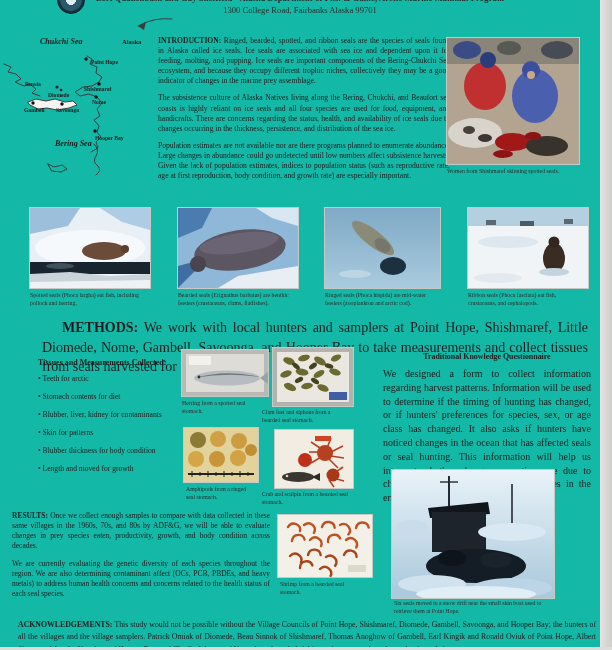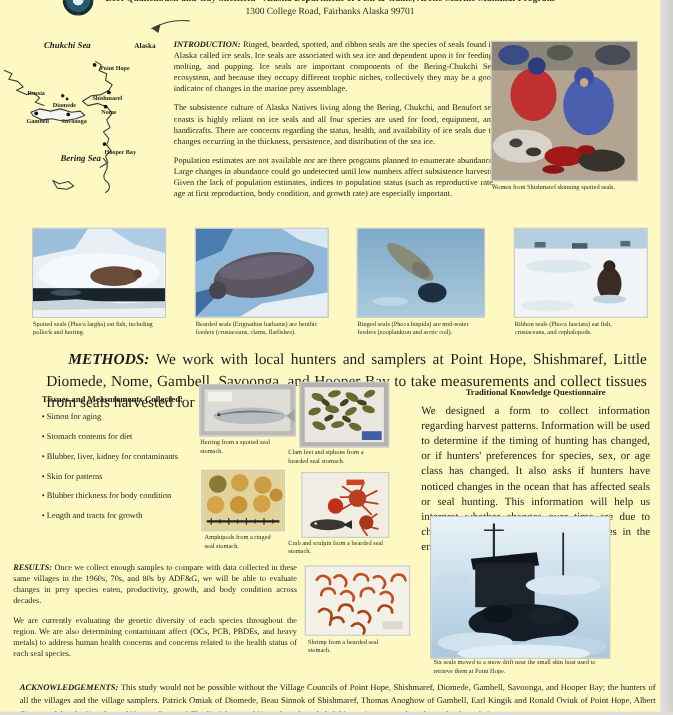--- a/index.html
+++ b/index.html
@@ -1,17 +1,17 @@
 <!DOCTYPE html>
 <html><head>
 <meta charset="utf-8">
 <style>
   html,body{margin:0;padding:0;}
   body{background:#e9e8e6;font-family:"Liberation Serif","DejaVu Serif",serif;}
-  #poster{position:relative;width:612px;height:650px;background:#fef9c3;overflow:hidden;color:#1c1c1c;}
+  #poster{position:relative;width:612px;height:650px;background:#14b8a6;overflow:hidden;color:#1c1c1c;}
   .edge-right{position:absolute;right:0;top:0;width:12px;height:650px;background:linear-gradient(90deg,#e3e2e0,#cfcecb);}
   .edge-bottom{position:absolute;left:0;bottom:0;width:612px;height:3px;background:#dddcd9;}
 
   
   .byline{position:absolute;left:0;top:-6px;width:600px;text-align:center;font-size:8.4px;font-weight:bold;color:#2a2a2a;letter-spacing:.2px;}
   .address{position:absolute;left:0;top:5px;width:600px;text-align:center;font-size:8.6px;color:#2a2a2a;}
   .logo{position:absolute;left:57px;top:-14px;width:26px;height:26px;border-radius:50%;
         background:radial-gradient(circle at 50% 50%, #dfeef0 0 26%, #2a5a6a 28% 58%, #14323e 60% 100%);
         border:1px solid #0d242e;}
 
@@ -20,21 +20,21 @@
   .map path, .map polyline{fill:none;stroke:#3c3c3c;stroke-width:1;stroke-linejoin:round;stroke-linecap:round;}
   .map .island{fill:#f5f4f1;}
   .sea-label{font-size:8px;font-weight:bold;font-style:italic;fill:#1c1c1c;}
   .vil-label{font-size:5.6px;font-weight:bold;fill:#1c1c1c;}
   .reg-label{font-size:6.6px;font-weight:bold;fill:#1c1c1c;}
   .vil-dot{fill:#111;}
 
   
   .intro{position:absolute;left:158px;top:36px;width:292px;font-size:7.6px;line-height:1.33;text-align:justify;}
   .intro p{margin:0 0 7px 0;}
-  .inline-head{font-weight:bold;font-style:italic;}
+  .inline-head{font-weight:bold;}
   .methods{position:absolute;left:42px;top:318px;width:546px;font-size:14px;line-height:1.4;text-indent:20px;text-align:justify;}
   .tissues{position:absolute;left:38px;top:358px;width:228px;}
   .tissues-head{font-size:8px;font-weight:bold;margin-bottom:7px;}
   .bullet-item{font-size:7.6px;margin-bottom:9px;}
   .bullet-item::before{content:"• ";}
   .tkq{position:absolute;left:383px;top:352px;width:208px;}
   .tkq-head{font-size:7.9px;font-weight:bold;margin-bottom:6px;text-align:center;}
   .tkq-text{font-size:10px;line-height:1.38;text-align:justify;}
   .results{position:absolute;left:12px;top:511px;width:258px;font-size:7.5px;line-height:1.35;text-align:justify;}
   .results p{margin:0 0 7px 0;}
@@ -187,26 +187,26 @@
   </div>
   <div class="photo-caption seal-caption" style="left:468px;top:292px;">Ribbon seals (Phoca fasciata) eat fish, crustaceans, and cephalopods.</div>
 
   <div class="methods">
     <span class="inline-head">METHODS:</span>
     <span>We work with local hunters and samplers at Point Hope, Shishmaref, Little Diomede, Nome, Gambell, Savoonga, and Hooper Bay to take measurements and collect tissues from seals harvested for subsistence.</span>
   </div>
 
   <div class="tissues">
     <div class="tissues-head">Tissues and Measurements Collected:</div>
-    <div class="bullet-item">Simon for aging</div>
+    <div class="bullet-item">Teeth for arctic</div>
     <div class="bullet-item">Stomach contents for diet</div>
     <div class="bullet-item">Blubber, liver, kidney for contaminants</div>
     <div class="bullet-item">Skin for patterns</div>
     <div class="bullet-item">Blubber thickness for body condition</div>
-    <div class="bullet-item">Length and tracts for growth</div>
+    <div class="bullet-item">Length and moved for growth</div>
   </div>
 
   <div class="photo" style="left:182px;top:350px;">
     <svg width="86" height="46" viewBox="0 0 86 46">
       <rect width="86" height="46" fill="#b9b9b5"></rect>
       <rect x="4" y="4" width="78" height="38" fill="#dddcd7"></rect>
       <rect x="7" y="6" width="22" height="9" fill="#f2f1ec"></rect>
       <ellipse cx="45" cy="28" rx="33" ry="7.5" fill="#b6bcc0"></ellipse>
       <path d="M12,28 q33,-9 66,-1 q-33,-5 -66,1" fill="#6e777c"></path>
       <polygon points="78,28 86,22 86,34" fill="#9aa2a6"></polygon>

